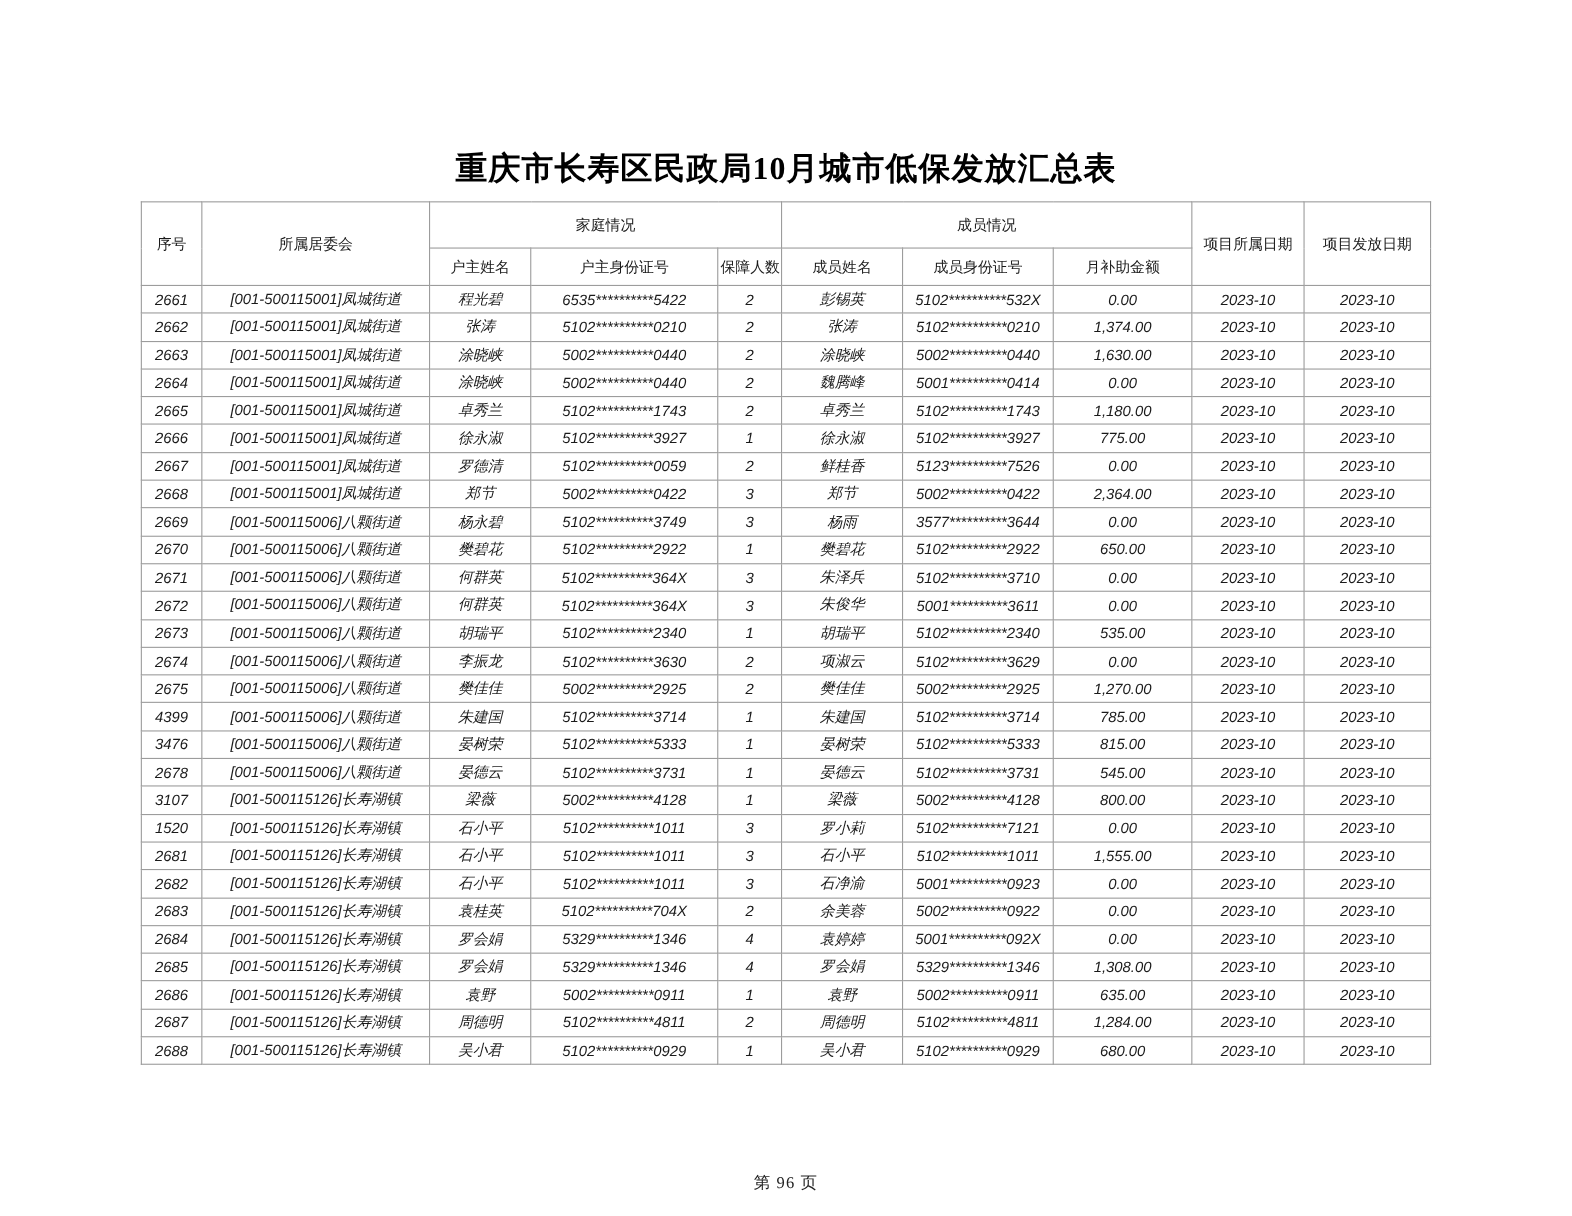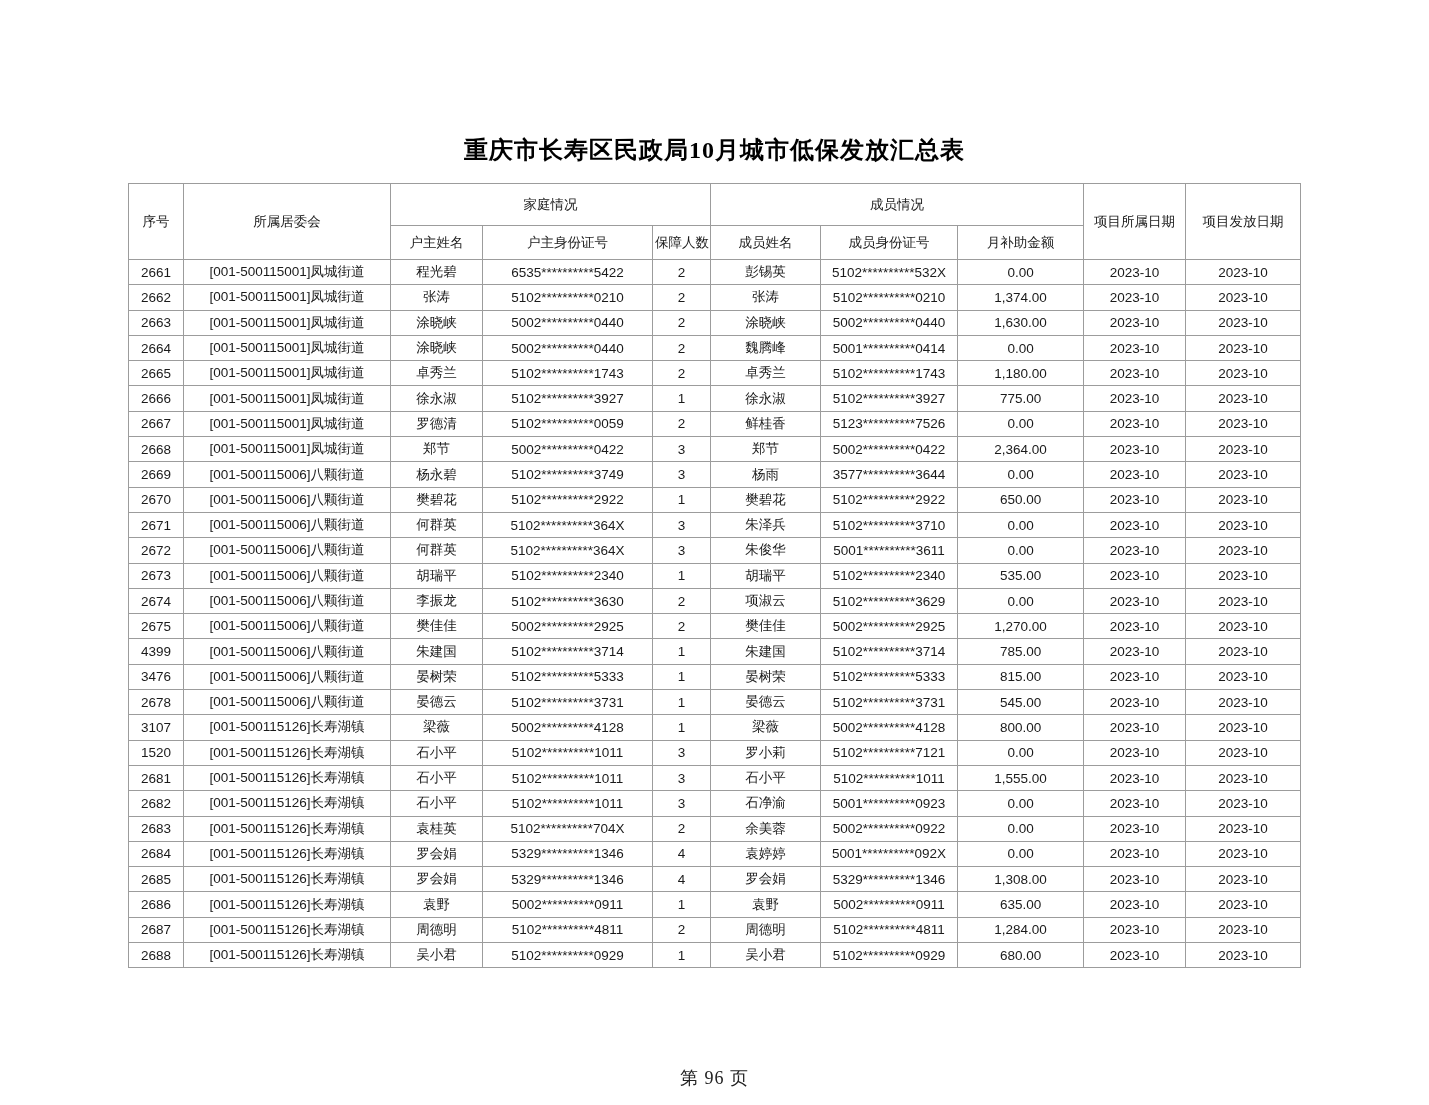--- a/index.html
+++ b/index.html
@@ -17,21 +17,21 @@
   }
   .doc-title {
     position: absolute;
     top: 134px;
     left: 0;
     width: 100%;
     margin: 0;
     text-align: center;
     font-family: "Liberation Serif", "DejaVu Serif", serif;
     font-weight: bold;
-    font-size: 24px;
+    font-size: 29px;
     letter-spacing: 1px;
     color: #000000;
   }
   table.summary-table {
     position: absolute;
     left: 128px;
     top: 183px;
     width: 1172px;
     border-collapse: collapse;
     table-layout: fixed;
@@ -46,29 +46,29 @@
     white-space: nowrap;
     overflow: hidden;
     font-weight: normal;
     color: #1a1a1a;
   }
   table.summary-table {
     border: 1px solid #8a8a8a;
   }
   thead tr.hdr-top th { height: 41px; }
   thead tr.hdr-sub th { height: 33px; }
-  tbody tr { height: 25.3px; }
+  tbody tr { height: 25.3px; font-style: italic; }
   .page-footer {
     position: absolute;
     top: 1066px;
     left: 0;
     width: 100%;
     text-align: center;
     font-family: "Liberation Serif", "DejaVu Serif", serif;
-    font-size: 18px;
+    font-size: 15px;
     letter-spacing: 1px;
     color: #222222;
   }
 </style>
 </head>
 <body>
 
 <h1 class="doc-title">重庆市长寿区民政局10月城市低保发放汇总表</h1>
 
 <table class="summary-table">

